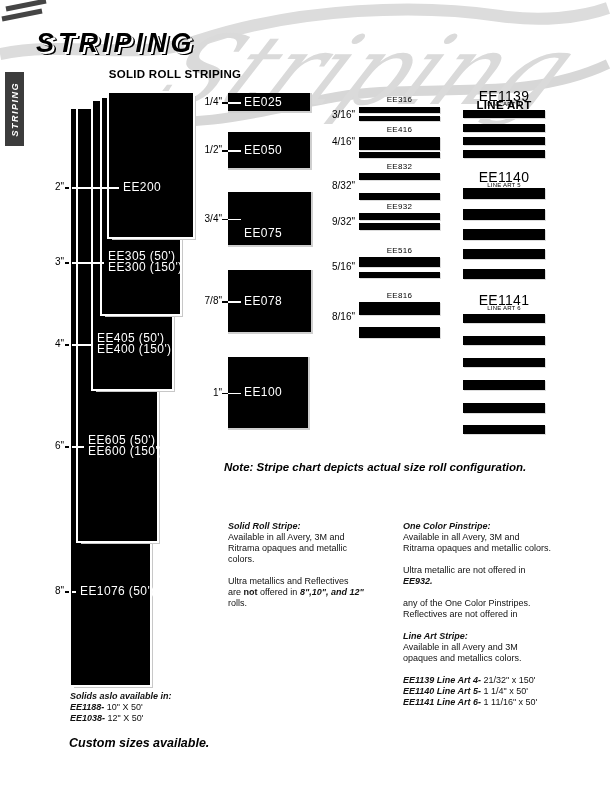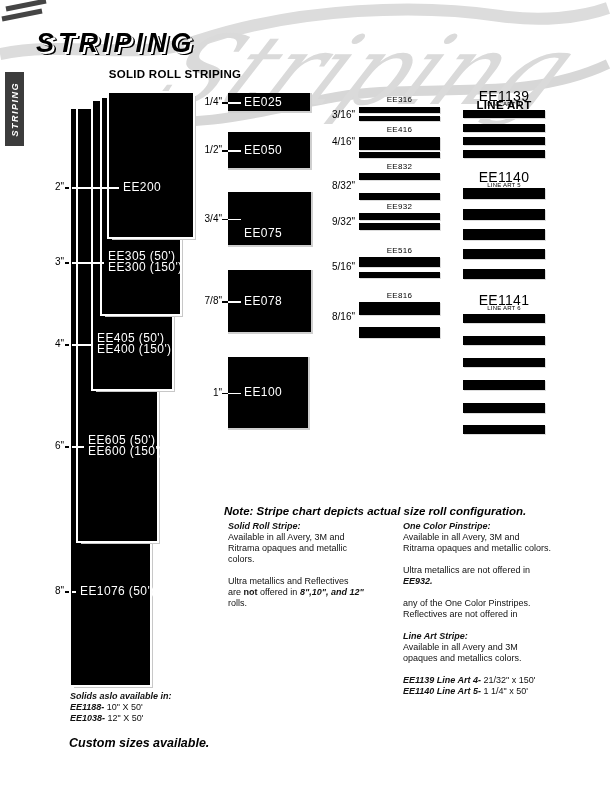--- a/index.html
+++ b/index.html
@@ -16,21 +16,21 @@
   .roll{position:absolute;background:#000;box-shadow:0 0 0 2px #fff,3px 3px 0 0 #c8c8c8;}
   .roll.small{box-shadow:1px 1px 0 1px #cfcfcf;}
   .size-label{position:absolute;font-size:10px;line-height:12px;}
   .dash-black{position:absolute;height:1.5px;background:#000;}
   .dash-white{position:absolute;height:1.5px;background:#fff;}
   .roll-code{position:absolute;color:#fff;font-size:12px;line-height:11px;white-space:nowrap;letter-spacing:.4px;}
   .bar{position:absolute;background:#000;box-shadow:1px 1px 0 0 #dcdcdc;}
   .ps-code{position:absolute;font-size:8px;letter-spacing:.3px;text-align:center;line-height:10px;}
   .la-code{position:absolute;font-size:14px;letter-spacing:.3px;text-align:center;line-height:9px;}
   .la-name{position:absolute;font-size:6px;letter-spacing:.2px;text-align:center;line-height:7px;}
-  .note{position:absolute;left:224px;top:461px;font-weight:bold;font-style:italic;font-size:11.5px;margin-top:44px;}
+  .note{position:absolute;left:224px;top:461px;font-weight:bold;font-style:italic;font-size:11.5px;}
   .para{position:absolute;font-size:9px;line-height:11px;color:#111;}
   .para .st-b{font-weight:bold;}
   .para .st-bi{font-weight:bold;font-style:italic;}
   .custom{position:absolute;left:69px;top:736px;font-weight:bold;font-style:italic;font-size:12.5px;}
 </style>
 </head>
 <body>
 
 <div class="page">
 
@@ -66,32 +66,33 @@
       <div><span>Ultra metallics and Reflectives</span></div>
       <div><span>are </span><span class="st-b">not</span><span> offered in </span><span class="st-bi">8",10", and 12"</span></div>
       <div><span>rolls.</span></div>
     </div>
 
   <div id="para-pin" class="para" style="left:403px;top:521px;width:195px;">
       <div><span class="st-bi">One Color Pinstripe:</span></div>
       <div><span>Available in all Avery, 3M and</span></div>
       <div><span>Ritrama opaques and metallic colors.</span></div>
       <div>&nbsp;</div>
-      <div><span>Ultra metallics are not offered in</span></div>
+      <div><span>Ultra metallic are not offered in</span></div>
       <div><span class="st-bi">EE932.</span></div>
       <div>&nbsp;</div>
       <div><span>any of the One Color Pinstripes.</span></div>
       <div><span>Reflectives are not offered in</span></div>
       <div>&nbsp;</div>
       <div><span class="st-bi">Line Art Stripe:</span></div>
       <div><span>Available in all Avery and 3M</span></div>
       <div><span>opaques and metallics colors.</span></div>
       <div>&nbsp;</div>
       <div><span class="st-bi">EE1139 Line Art 4-</span><span> 21/32" x 150'</span></div>
       <div><span class="st-bi">EE1140 Line Art 5-</span><span> 1 1/4" x 50'</span></div>
+      <div><span class="st-bi">EE1141 Line Art 6-</span><span> 1 11/16" x 50'</span></div>
     </div>
 
   <div id="solids-also" class="para" style="left:70px;top:691px;width:165px;">
       <div><span class="st-bi">Solids aslo available in:</span></div>
       <div><span class="st-bi">EE1188-</span><span> 10" X 50'</span></div>
       <div><span class="st-bi">EE1038-</span><span> 12" X 50'</span></div>
     </div>
 
   <div class="custom">Custom sizes available.</div>
 

